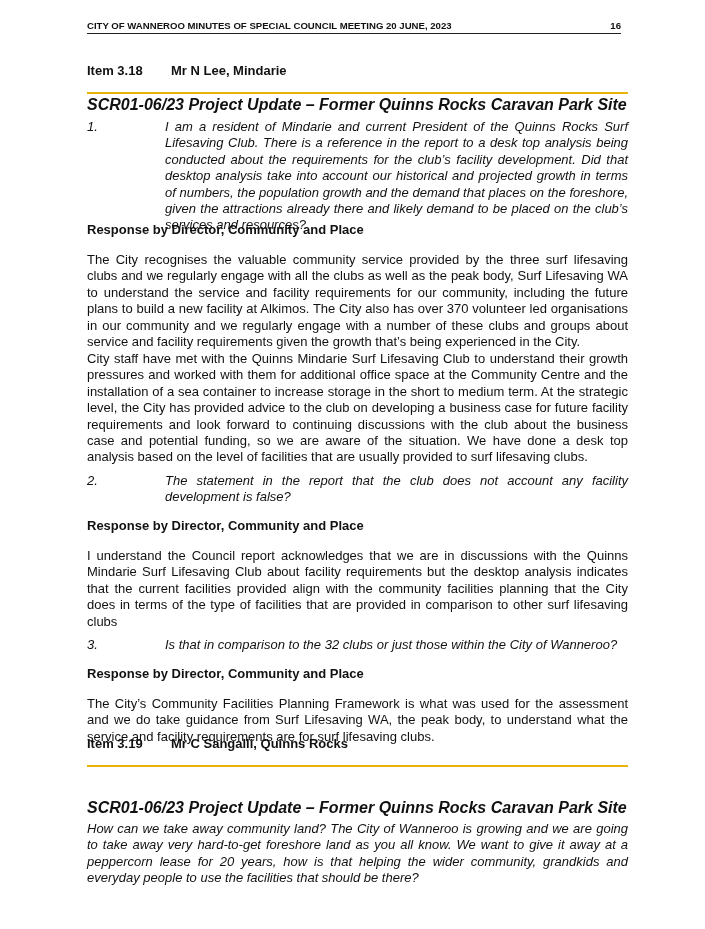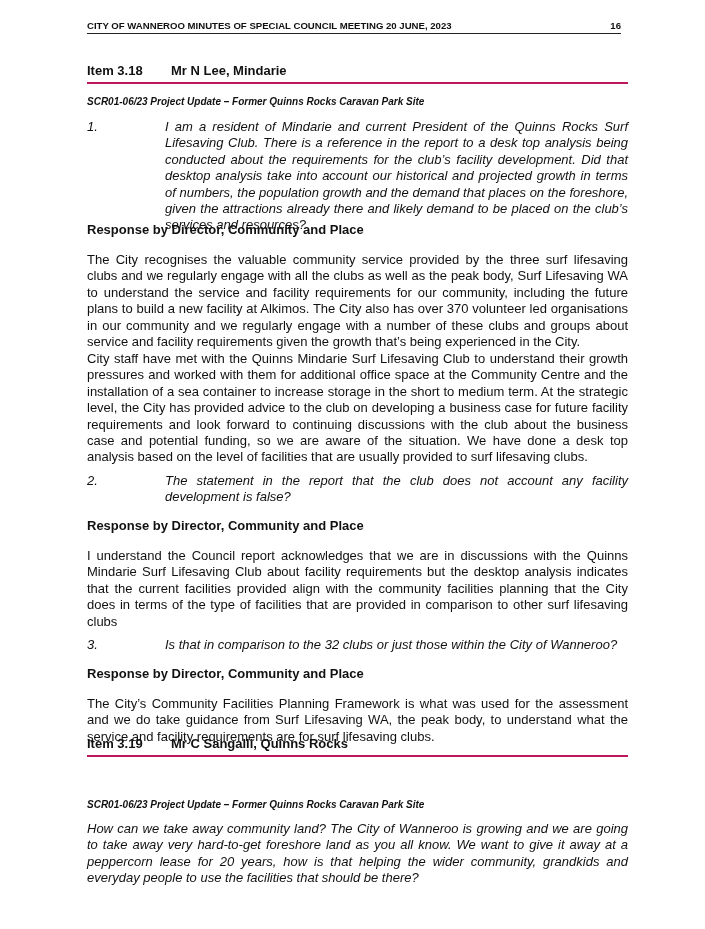--- a/index.html
+++ b/index.html
@@ -2,23 +2,23 @@
 <html><head>
 <meta charset="utf-8">
 <style>
   html, body { margin: 0; padding: 0; background: #ffffff; }
   body { width: 705px; height: 929px; position: relative; overflow: hidden;
          font-family: "Liberation Sans", sans-serif; color: #111; }
   .running-header { position: absolute; left: 87px; top: 20px; width: 534px;
          border-bottom: 1px solid #222; font-size: 9.6px; font-weight: bold;
          display: flex; justify-content: space-between; padding-bottom: 2px; }
   .item-heading { position: absolute; left: 87px; width: 541px; font-size: 13px;
-         font-weight: bold; border-bottom: 2px solid #be185d; padding-bottom: 4px; }
+         font-weight: bold; border-bottom: 2px solid #eab308; padding-bottom: 14px; }
   .item-heading .num { display: inline-block; width: 84px; }
-  .subject { position: absolute; left: 87px; width: 541px; font-size: 10px;
+  .subject { position: absolute; left: 87px; width: 541px; font-size: 16px;
          font-weight: bold; font-style: italic; }
   .question { position: absolute; left: 87px; width: 541px; font-size: 13px;
          font-style: italic; line-height: 16.4px; display: flex; }
   .question .qnum { width: 33px; flex: none; }
   .question .qtext { flex: 1; text-align: justify; margin-left: 45px; }
   .resp-head { position: absolute; left: 87px; width: 541px; font-size: 13px; font-weight: bold; }
   .para { position: absolute; left: 87px; width: 541px; font-size: 13px;
          line-height: 16.4px; text-align: justify; margin: 0; }
   .para.italic { font-style: italic; }
 </style>

